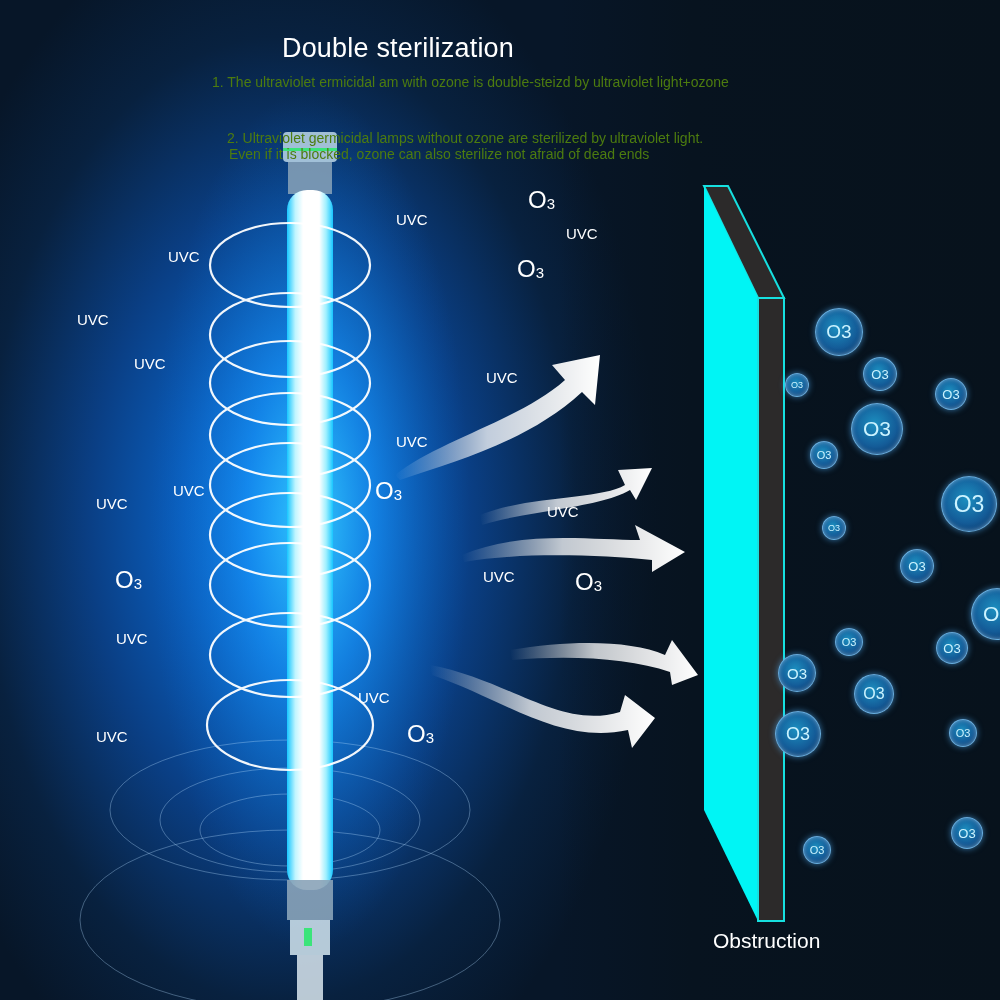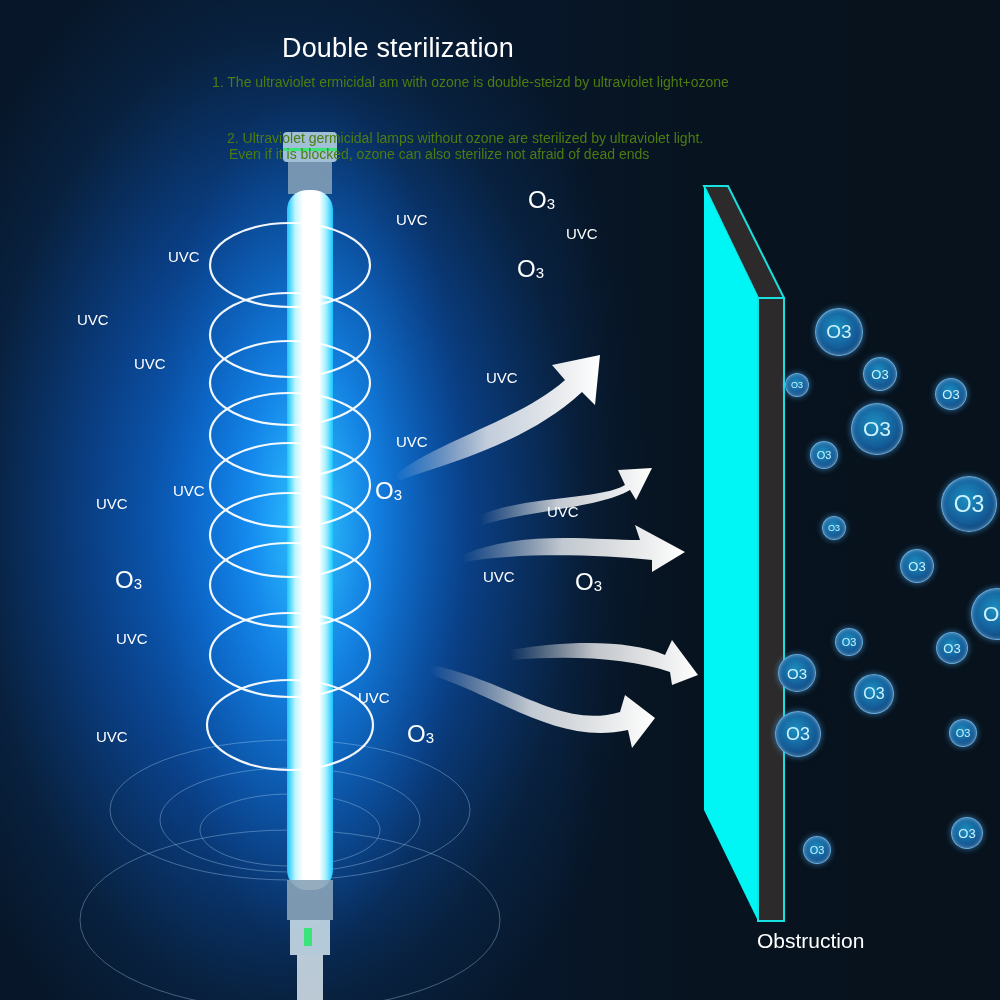--- a/index.html
+++ b/index.html
@@ -11,21 +11,21 @@
   .header { position:absolute; left:0; top:0; width:1000px; }
   .title { position:absolute; top:33px; left:0; width:796px; text-align:center; font-size:27px; letter-spacing:0.2px; }
   .desc { position:absolute; left:212px; font-size:14px; line-height:18px; color:#4d7c0f; white-space:nowrap; }
   .desc.l1 { top:73px; }
   .desc.l2 { top:97px; left:229px;margin-top:48px; }
   .desc.l3 { top:129px; left:214px;margin-left:13px; }
   .label { position:absolute; font-size:15px; color:#fff; white-space:nowrap; }
   .o3 { position:absolute; font-size:24px; color:#fff; white-space:nowrap; }
   .o3 sub { font-size:15px; vertical-align:-1px; }
   svg.layer { position:absolute; left:0; top:0; }
-  .obstruction-label { position:absolute; left:713px; top:929px; font-size:21px; color:#fff;margin-left:44px; }
+  .obstruction-label { position:absolute; left:713px; top:929px; font-size:21px; color:#fff; }
   .bubble { position:absolute; border-radius:50%;
     background: radial-gradient(circle at 45% 40%, #1c8fc0 0%, #145c98 55%, #0d3b6e 85%, #2c8ad8 100%);
     box-shadow: 0 0 6px rgba(80,180,255,0.6), inset 0 0 4px rgba(200,240,255,0.5);
     border:1px solid rgba(140,210,255,0.7);
     display:flex; align-items:center; justify-content:center; color:#cbf3ff; }
   .bubble span { font-size:inherit; }
 </style>
 </head>
 <body>
 

